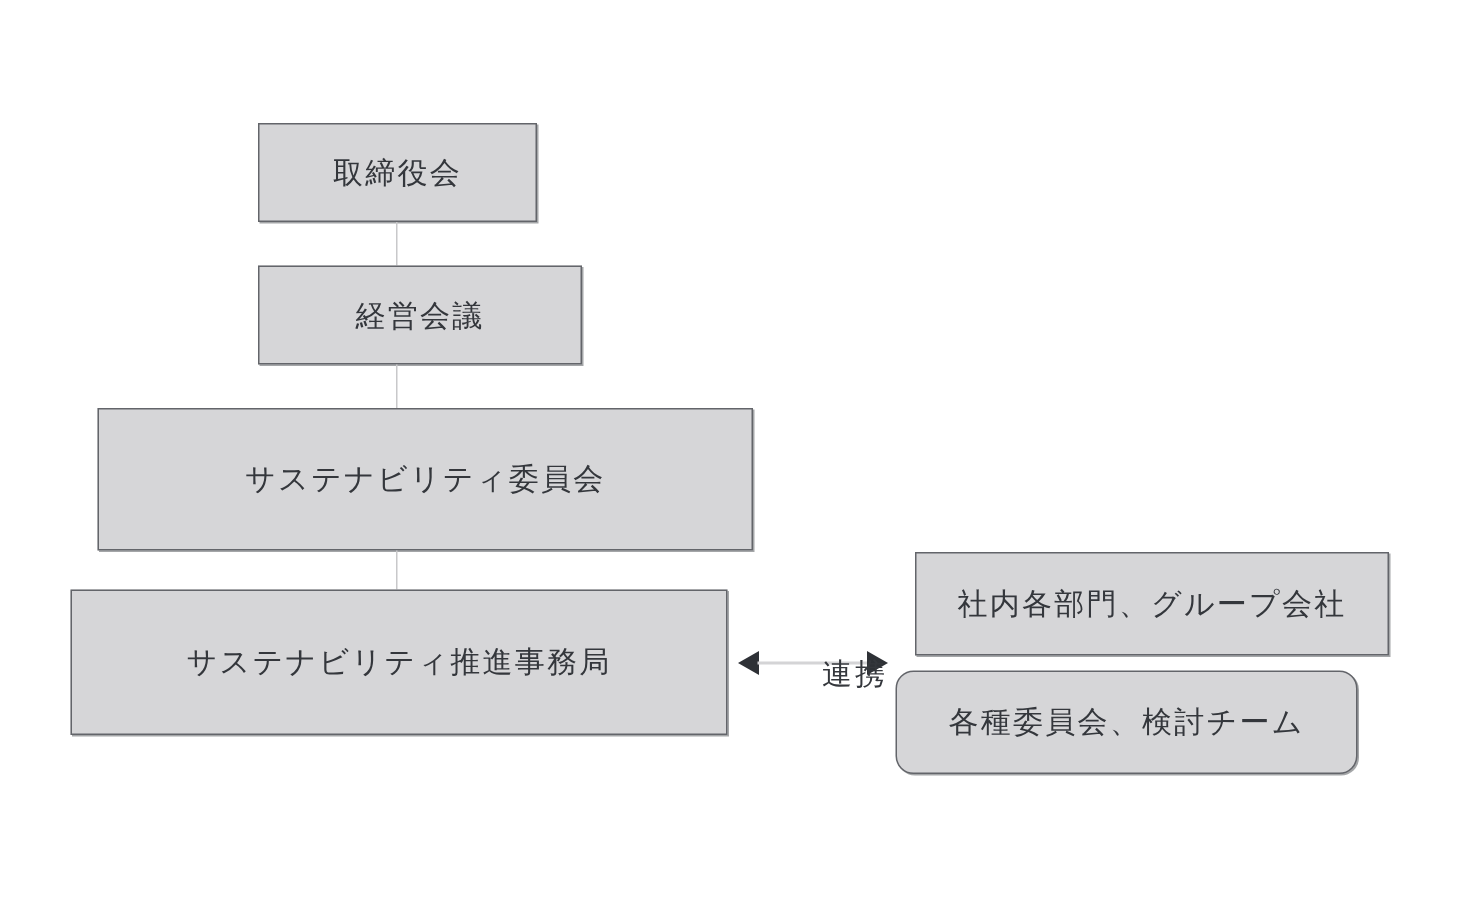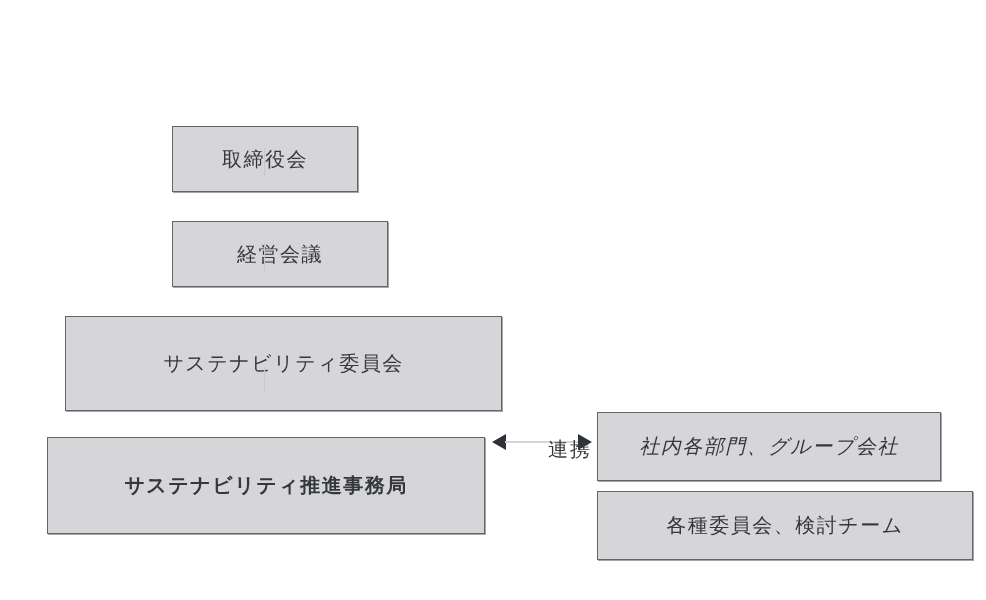--- a/index.html
+++ b/index.html
@@ -18,28 +18,27 @@
     border: 1px solid #63656a;
     box-shadow: 1px 1px 0 rgba(90, 92, 96, 0.55);
     display: flex;
     flex-direction: column;
     align-items: center;
     justify-content: center;
     color: #34373c;
     font-size: 20px;
     letter-spacing: 1.5px;
     text-align: center;
-    margin-top: 44px;
   }
   .node-board      { left: 172px; top:  82px; width: 186px; height: 66px; }
   .node-management { left: 172px; top: 177px; width: 216px; height: 66px; }
   .node-committee  { left:  65px; top: 272px; width: 437px; height: 95px; }
-  .node-office     { left:  47px; top: 393px; width: 438px; height: 97px; font-weight: bold; }
-  .node-departments{ left: 597px; top: 368px; width: 344px; height: 69px; font-style: italic; }
-  .node-teams      { left: 597px; top: 447px; width: 376px; height: 69px; }
+  .node-office     { left:  47px; top: 393px; width: 438px; height: 97px; }
+  .node-departments{ left: 610px; top: 368px; width: 316px; height: 69px; }
+  .node-teams      { left: 597px; top: 447px; width: 308px; height: 69px; border-radius: 12px; }
   .node-office .office-subtitle {
     font-size: 15px;
     letter-spacing: 4px;
     margin-top: 8px;
     white-space: nowrap;
   }
   .vline {
     position: absolute;
     width: 1px;
     background: #c8c8ca;

